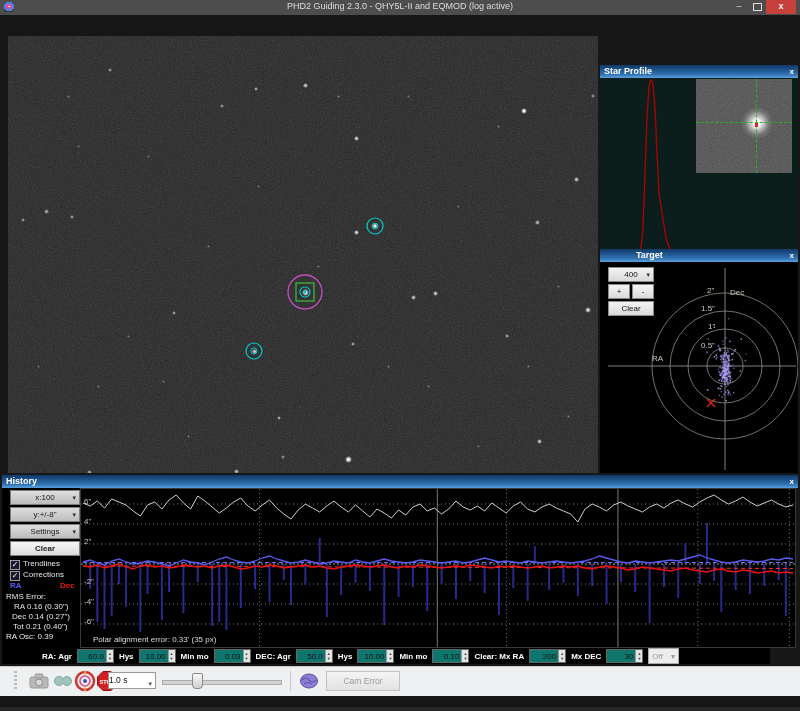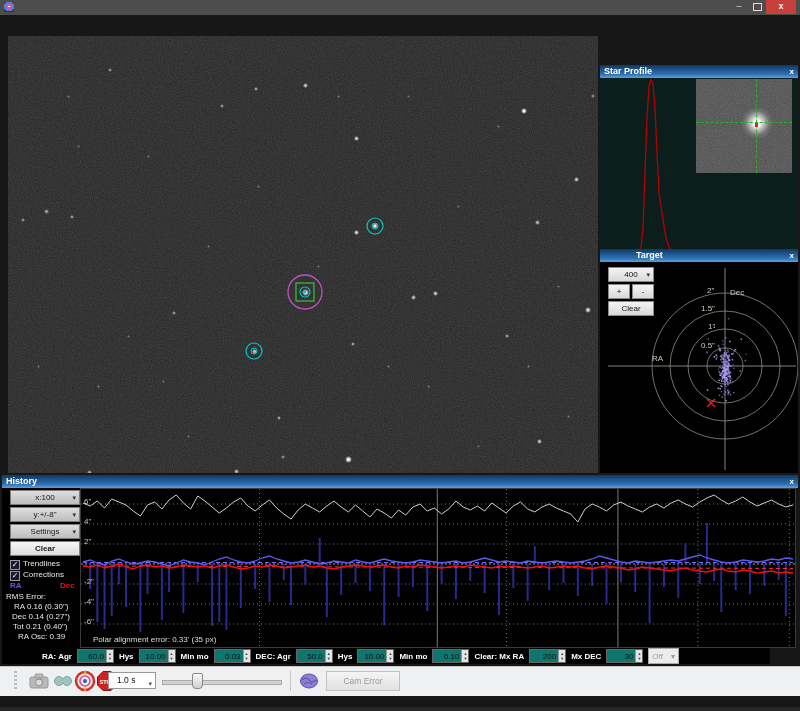--- a/index.html
+++ b/index.html
@@ -61,41 +61,42 @@
   .parr{display:inline-flex;flex-direction:column;background:#e4e4e4;border-left:1px solid #999;height:12px;justify-content:center;}
   .parr i{font-style:normal;font-size:4px;line-height:5px;color:#444;padding:0 1px;}
   .offsel{display:inline-flex;align-items:center;background:#ececec;border:1px solid #aaa;height:14px;
           font-size:8px;color:#999;padding:0 3px;gap:8px;}
   
   #toolbar{position:absolute;left:0;top:666px;width:800px;height:29px;background:#eef0f1;border-top:1px solid #c9c9c9;}
   .tb-handle{position:absolute;left:14px;top:4px;height:20px;width:3px;
              background:repeating-linear-gradient(180deg,#bbb 0 2px,#eef0f1 2px 4px);}
   .tbicon{position:absolute;top:3px;width:22px;height:22px;}
   #expsel{position:absolute;left:108px;top:5px;width:48px;height:17px;background:#fff;border:1px solid #9a9a9a;
-          box-sizing:border-box;font-size:8.5px;color:#111;line-height:15px;padding-left:8px;}
+          box-sizing:border-box;font-size:8.5px;color:#111;line-height:15px;padding-left:0;}
   #expsel .harr{color:#555;top:3px;}
   .sl-track{position:absolute;left:162px;top:13px;width:118px;height:3px;background:#d2d2d2;border:1px solid #aaa;}
   .sl-thumb{position:absolute;left:192px;top:6px;width:9px;height:14px;background:linear-gradient(180deg,#f8f8f8,#cfcfcf);
             border:1px solid #888;border-radius:2px 2px 4px 4px;}
   .tbsep{position:absolute;left:290px;top:4px;height:20px;width:1px;background:#c6c6c6;}
   #camdlg{position:absolute;left:326px;top:4px;width:74px;height:20px;background:linear-gradient(180deg,#f4f4f4,#e2e2e2);
           border:1px solid #c2c2c2;box-sizing:border-box;font-size:8.5px;color:#9b9b9b;text-align:center;line-height:18px;}
   #statusbar{position:absolute;left:0;top:696px;width:800px;height:11px;background:#f4f4f4;font-size:8px;color:#222;}
   .sbseg{position:absolute;top:1px;line-height:10px;}
   .sbsep{position:absolute;top:0;height:11px;width:1px;background:#cfcfcf;border-right:1px solid #fff;}
   #bottomstrip{position:absolute;left:0;top:707px;width:800px;height:4px;background:#262626;}
   svg{position:absolute;left:0;top:0;}
 </style>
 </head>
 <body>
 
 <div id="app">
 
   <div class="titlebar">
     <div class="appicon"></div>
+    <div class="apptitle">PHD2 Guiding 2.3.0 - QHY5L-II and EQMOD (log active)</div>
     <div class="winbtn wb-min">–</div>
     <div class="winbtn wb-max"><span class="maxbox"></span></div>
     <div class="winbtn wb-close">x</div>
   </div>
 
 
   <div id="guide-image">
     <svg width="590" height="437">
       <defs>
         <filter id="nz" x="0" y="0" width="100%" height="100%">
@@ -515,21 +516,21 @@
     </div>
     <div class="cbrow" style="top:95px;">
       <span class="cbbox">✓</span><span>Corrections</span>
     </div>
     <div class="htext" style="left:8px;top:106px;color:#5a5af0;font-weight:bold;">RA</div>
     <div class="htext" style="left:58px;top:106px;color:#ee1111;font-weight:bold;">Dec</div>
     <div class="htext" style="left:4px;top:117px;">RMS Error:</div>
     <div class="htext" style="left:12px;top:127px;">RA  0.16 (0.30")</div>
     <div class="htext" style="left:10px;top:137px;">Dec  0.14 (0.27")</div>
     <div class="htext" style="left:11px;top:147px;">Tot  0.21 (0.40")</div>
-    <div class="htext" style="left:16px;top:157px;">RA Osc: 0.39</div>
+    <div class="htext" style="left:4px;top:157px;">RA Osc: 0.39</div>
 
     <div id="graph-wrap">
       <svg id="hist-svg" width="714" height="158" viewBox="0 0 714 158">
           <line x1="0" y1="15" x2="714" y2="15" stroke="#c8c8c8" stroke-width="0.7" stroke-dasharray="1,3" opacity="0.85"></line>
           <line x1="0" y1="35" x2="714" y2="35" stroke="#c8c8c8" stroke-width="0.7" stroke-dasharray="1,3" opacity="0.85"></line>
           <line x1="0" y1="55" x2="714" y2="55" stroke="#c8c8c8" stroke-width="0.7" stroke-dasharray="1,3" opacity="0.85"></line>
           <line x1="0" y1="95" x2="714" y2="95" stroke="#c8c8c8" stroke-width="0.7" stroke-dasharray="1,3" opacity="0.85"></line>
           <line x1="0" y1="115" x2="714" y2="115" stroke="#c8c8c8" stroke-width="0.7" stroke-dasharray="1,3" opacity="0.85"></line>
           <line x1="0" y1="135" x2="714" y2="135" stroke="#c8c8c8" stroke-width="0.7" stroke-dasharray="1,3" opacity="0.85"></line>
           <line x1="0" y1="75" x2="714" y2="75" stroke="#e0e0e0" stroke-width="0.7" stroke-dasharray="2,2"></line>

